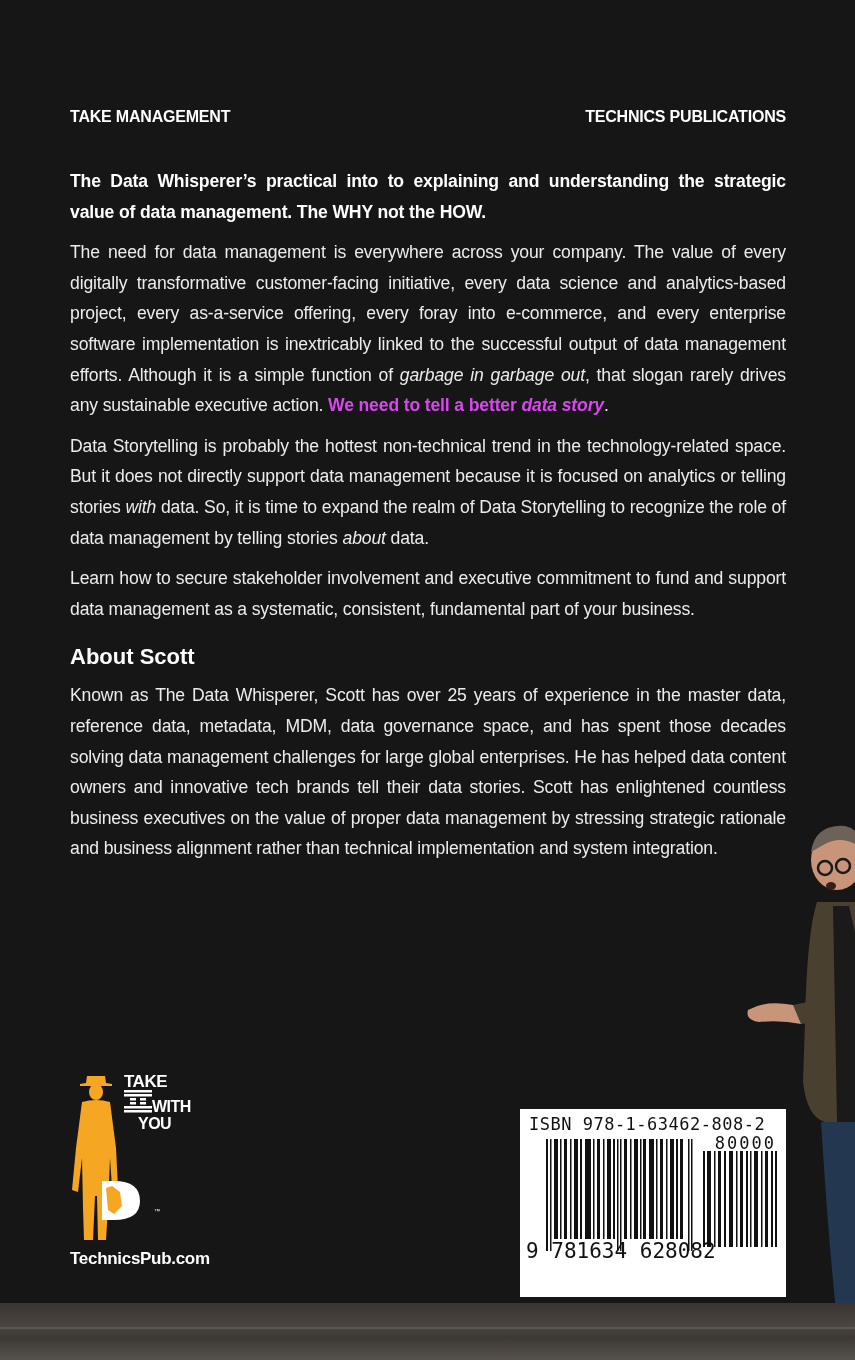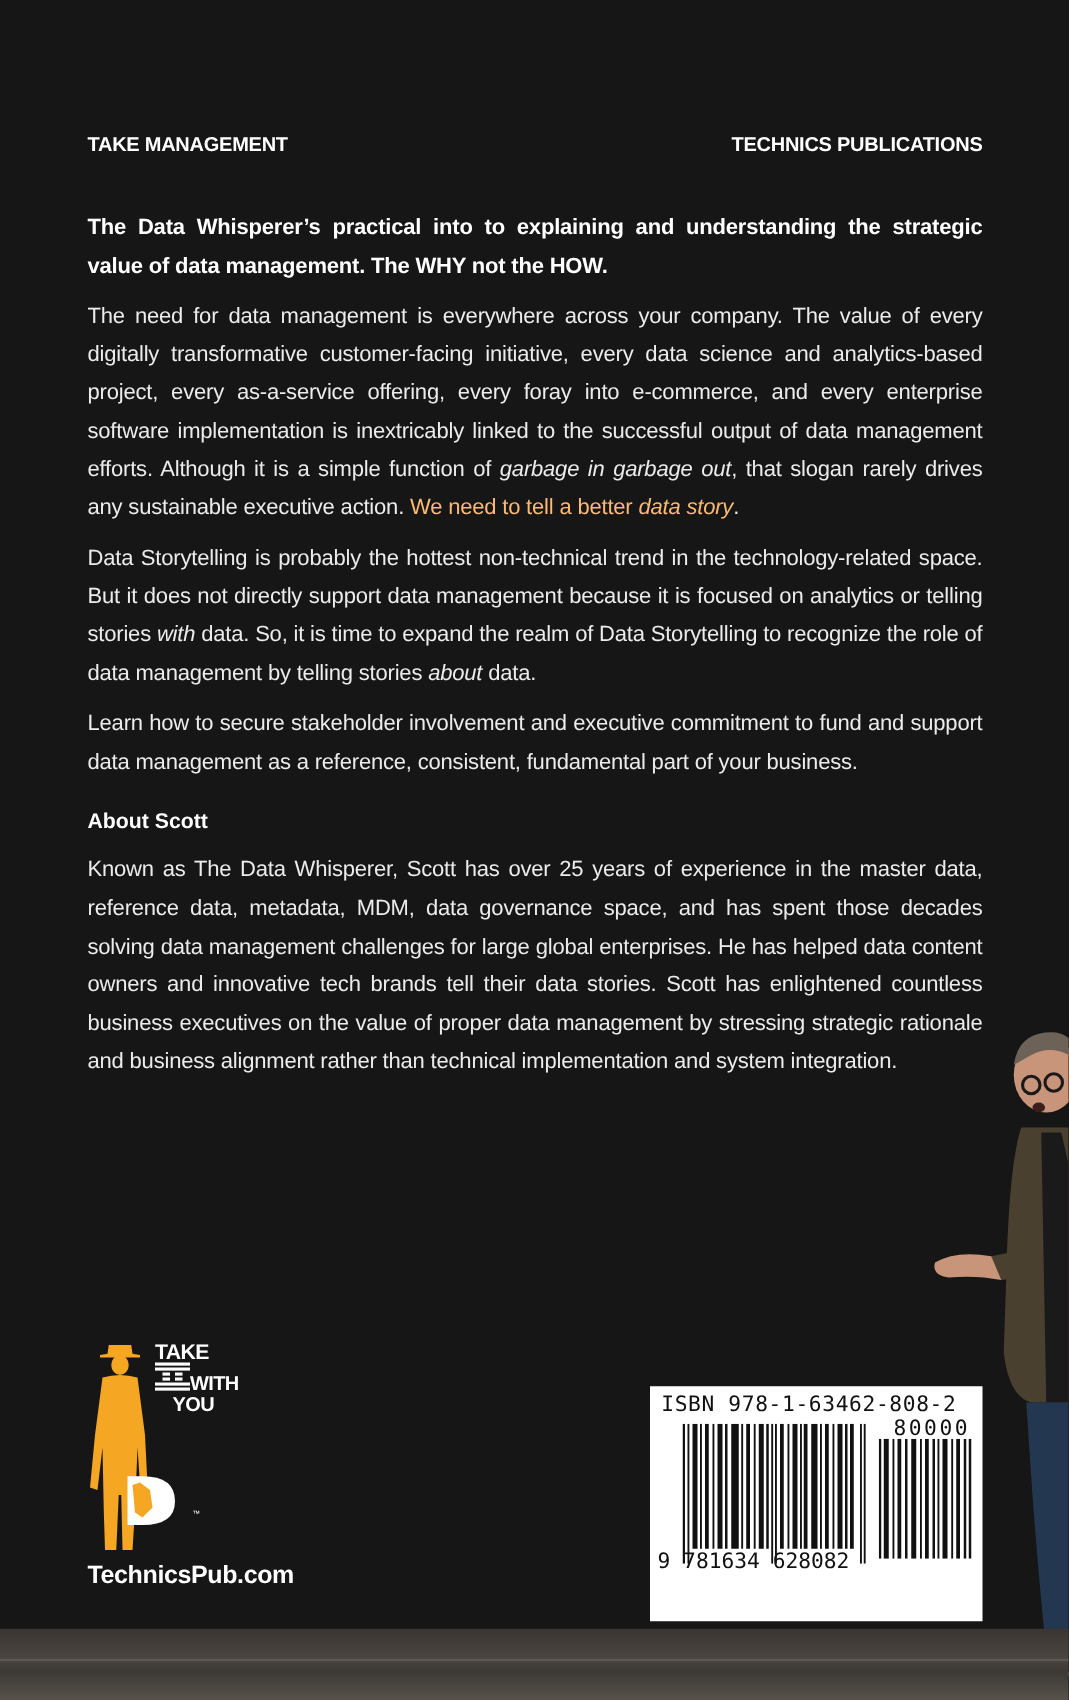--- a/index.html
+++ b/index.html
@@ -6,33 +6,33 @@
   body {
     width:855px; height:1360px; overflow:hidden; position:relative;
     background:#161616; color:#f2f2f2;
     font-family:"Liberation Sans", sans-serif;
   }
   .hdr { position:absolute; top:108px; left:70px; right:69px; display:flex; justify-content:space-between;
     font-weight:bold; font-size:16px; letter-spacing:-0.2px; color:#fff; }
   .content { position:absolute; left:70px; width:716px; top:166px; }
   .para { font-size:17.6px; line-height:30.6px; margin:0 0 10px 0; text-align:justify; letter-spacing:-0.15px; color:#ececec; }
   .lead { font-weight:bold; color:#fff; }
-  .about-h { font-weight:bold; font-size:17px; color:#fff; margin:18px 0 8px 0; line-height:30px;}
+  .about-h { font-weight:bold; font-size:22px; color:#fff; margin:18px 0 8px 0; line-height:30px;}
   em { font-style:italic; }
-  b { font-weight:normal; color:#fdba74; }
+  b { font-weight:bold; color:#d946ef; }
 
   .logo { position:absolute; left:68px; top:1068px; width:160px; height:180px; }
-  .site { position:absolute; left:70px; top:1249px; font-weight:bold; font-size:20px; color:#fff; letter-spacing:-0.3px; }
+  .site { position:absolute; left:70px; top:1249px; font-weight:bold; font-size:17px; color:#fff; letter-spacing:-0.3px; }
 
   .barcode { position:absolute; left:520px; top:1109px; width:266px; height:188px; background:#fff; }
   .isbn-line { position:absolute; left:9px; top:5px; font-family:"DejaVu Sans Mono", monospace; font-size:17px; color:#111; letter-spacing:0.5px; }
   .price { position:absolute; right:10px; top:24px; font-family:"DejaVu Sans Mono", monospace; font-size:17px; color:#111; letter-spacing:2px;}
   .bars { position:absolute; left:26px; top:30px; width:148px; height:112px; }
   .bars2 { position:absolute; left:183px; top:42px; width:75px; height:96px; }
-  .digits { position:absolute; left:6px; top:130px; font-family:"DejaVu Sans Mono", monospace; font-size:17px; color:#111; background:transparent;text-align:right; }
+  .digits { position:absolute; left:6px; top:130px; font-family:"DejaVu Sans Mono", monospace; font-size:21px; color:#111; background:transparent;text-align:right; }
 
   .stage { position:absolute; left:0; top:1303px; width:855px; height:57px;
     background:linear-gradient(180deg,#3a3530 0%,#4a4540 40%,#3c3833 60%,#57524c 100%); }
   .stage::before { content:""; position:absolute; left:0; right:0; top:24px; height:2px; background:#6a6560; opacity:.6; }
   .speaker { position:absolute; left:745px; top:822px; width:110px; height:538px; }
 </style>
 </head>
 <body>
 
 <div class="hdr">
@@ -40,21 +40,21 @@
   <span>TECHNICS PUBLICATIONS</span>
 </div>
 
 <div class="content">
   <p class="para lead">The Data Whisperer’s practical into to explaining and understanding the strategic value of data management. The WHY not the HOW.</p>
 
   <p class="para"><span>The need for data management is everywhere across your company. The value of every digitally transformative customer-facing initiative, every data science and analytics-based project, every as-a-service offering, every foray into e-commerce, and every enterprise software implementation is inextricably linked to the successful output of data management efforts. Although it is a simple function of </span><em>garbage in garbage out</em><span>, that slogan rarely drives any sustainable executive action. </span><b>We need to tell a better </b><b><em>data story</em></b><span>.</span></p>
 
   <p class="para"><span>Data Storytelling is probably the hottest non-technical trend in the technology-related space. But it does not directly support data management because it is focused on analytics or telling stories </span><em>with</em><span> data. So, it is time to expand the realm of Data Storytelling to recognize the role of data management by telling stories </span><em>about</em><span> data.</span></p>
 
-  <p class="para">Learn how to secure stakeholder involvement and executive commitment to fund and support data management as a reference, consistent, fundamental part of your business.</p>
+  <p class="para">Learn how to secure stakeholder involvement and executive commitment to fund and support data management as a systematic, consistent, fundamental part of your business.</p>
 
   <div class="about-h">About Scott</div>
   <p class="para">Known as The Data Whisperer, Scott has over 25 years of experience in the master data, reference data, metadata, MDM, data governance space, and has spent those decades solving data management challenges for large global enterprises. He has helped data content owners and innovative tech brands tell their data stories. Scott has enlightened countless business executives on the value of proper data management by stressing strategic rationale and business alignment rather than technical implementation and system integration.</p>
 </div>
 
 <svg class="speaker" viewBox="0 0 110 538">
 
   <ellipse cx="92" cy="38" rx="26" ry="30" fill="#c9957a"></ellipse>
   <path d="M66 30 Q70 2 100 4 Q118 8 118 30 L110 22 Q95 14 80 22 Z" fill="#6d6258"></path>
   <circle cx="80" cy="46" r="7" fill="none" stroke="#1a1a1a" stroke-width="2.5"></circle>

